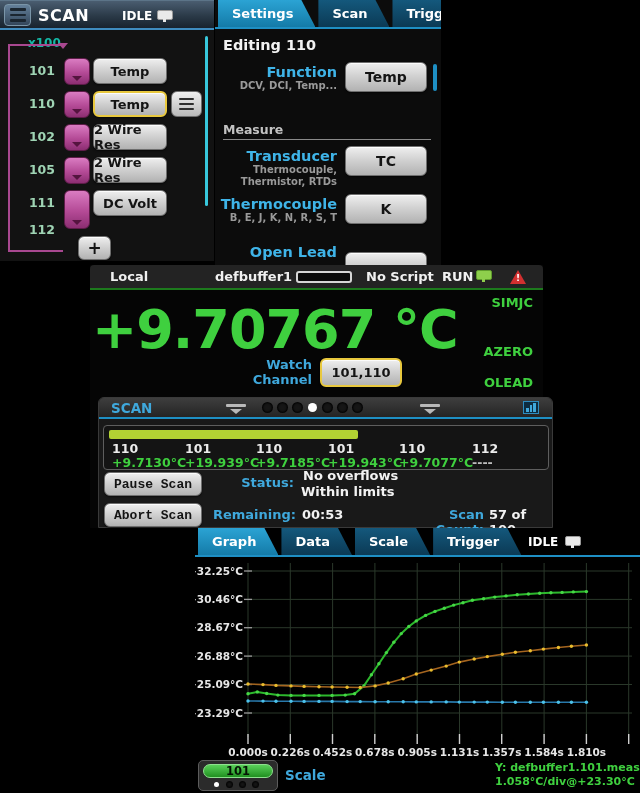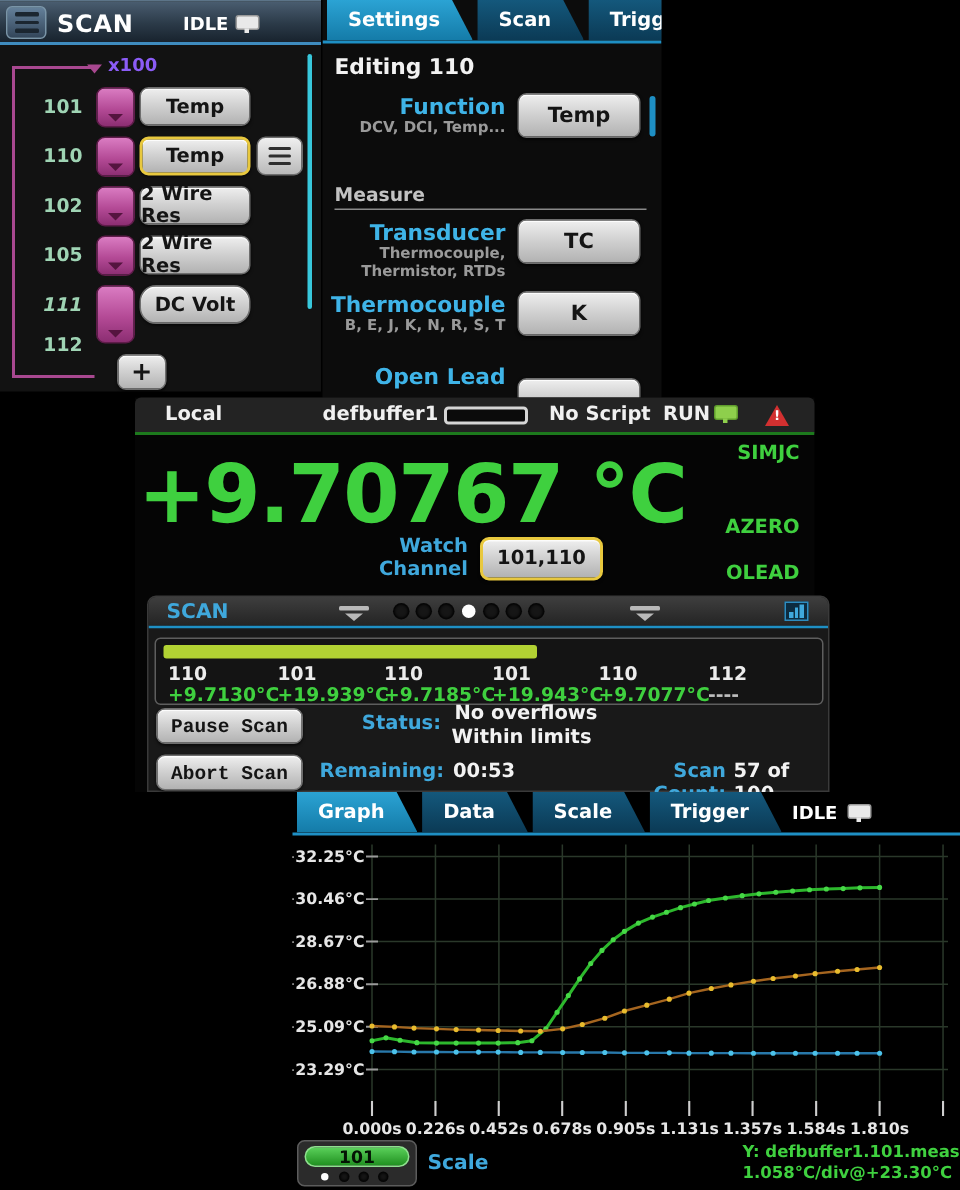--- a/index.html
+++ b/index.html
@@ -49,21 +49,21 @@
   #panelA .hdr .burger{position:absolute;left:4px;top:3px;width:27px;height:22px;border-radius:4px;
     background:linear-gradient(180deg,#64809a 0%,#33465a 100%);border:1px solid #7a95a8;}
   .appTitle{position:absolute;left:38px;top:5px;color:#fff;font-weight:bold;font-size:16px;letter-spacing:.5px;}
   .idleTxt{position:absolute;color:#fff;font-weight:bold;font-size:12px;}
   #panelA .idleTxt{left:122px;top:8px;}
   #panelA .flagicon{position:absolute;left:157px;top:9px;}
   .bracket{position:absolute;left:8px;top:44px;width:55px;height:208px;
     border-left:2px solid #a84890;border-top:2px solid #a84890;border-bottom:2px solid #a84890;}
   .bracket-arrow{position:absolute;left:58px;top:43px;width:0;height:0;
     border:5px solid transparent;border-top:6px solid #a84890;border-bottom:none;}
-  .xmult{position:absolute;left:28px;top:36px;color:#8b5cf6;font-weight:bold;font-size:12px;margin-left:44px;}
+  .xmult{position:absolute;left:28px;top:36px;color:#14b8a6;font-weight:bold;font-size:12px;}
   .ch-num{position:absolute;left:5px;width:50px;text-align:right;color:#9fd4b4;font-weight:bold;font-size:12.5px;}
   .ch-slider{position:absolute;left:64px;width:26px;border-radius:6px;border:1px solid #5f1c4a;
     background:linear-gradient(180deg,#da7cc2 0%,#b44a96 55%,#8c2e72 100%);}
   .ch-slider::after{content:"";position:absolute;left:50%;bottom:3px;margin-left:-5px;width:0;height:0;
     border:5px solid transparent;border-top:5px solid #55143f;border-bottom:none;}
   .ch-btn{left:93px;width:74px;height:26px;font-size:13px;}
   .menu-btn{position:absolute;left:171px;width:31px;height:26px;border-radius:6px;border:1px solid #6e6e6e;
     background:linear-gradient(180deg,#efefef 0%,#b9b9b9 100%);display:flex;flex-direction:column;align-items:center;justify-content:center;gap:2.5px;}
   .menu-btn i{display:block;width:15px;height:2.5px;background:#2e2e2e;border-radius:1px;}
   .add-btn{left:78px;top:236px;width:33px;height:24px;font-size:17px;}
@@ -160,23 +160,23 @@
           <i></i>
           <i></i>
           <i></i>
         </div>
         <div class="ch-num" style="top: 129px;">102</div>
         <div class="ch-slider" style="top: 124px; height: 27px;"></div>
         <div class="btn ch-btn" style="top: 124px;">2 Wire Res</div>
         <div class="ch-num" style="top: 162px;">105</div>
         <div class="ch-slider" style="top: 157px; height: 27px;"></div>
         <div class="btn ch-btn" style="top: 157px;">2 Wire Res</div>
-        <div class="ch-num" style="top: 195px; font-style: italic;">111</div>
+        <div class="ch-num" style="top: 195px;">111</div>
         <div class="ch-slider" style="top: 190px; height: 39px;"></div>
-        <div class="btn ch-btn" style="top: 190px; border-radius: 11px;">DC Volt</div>
+        <div class="btn ch-btn" style="top: 190px;">DC Volt</div>
         <div class="ch-num" style="top: 222px;">112</div>
       </div>
     <div class="btn add-btn">+</div>
     <div class="vscroll"></div>
   </div>
 
   <div id="panelB">
     <div class="tabrow">
         <div class="tab active">Settings</div>
         <div class="tab">Scan</div>

